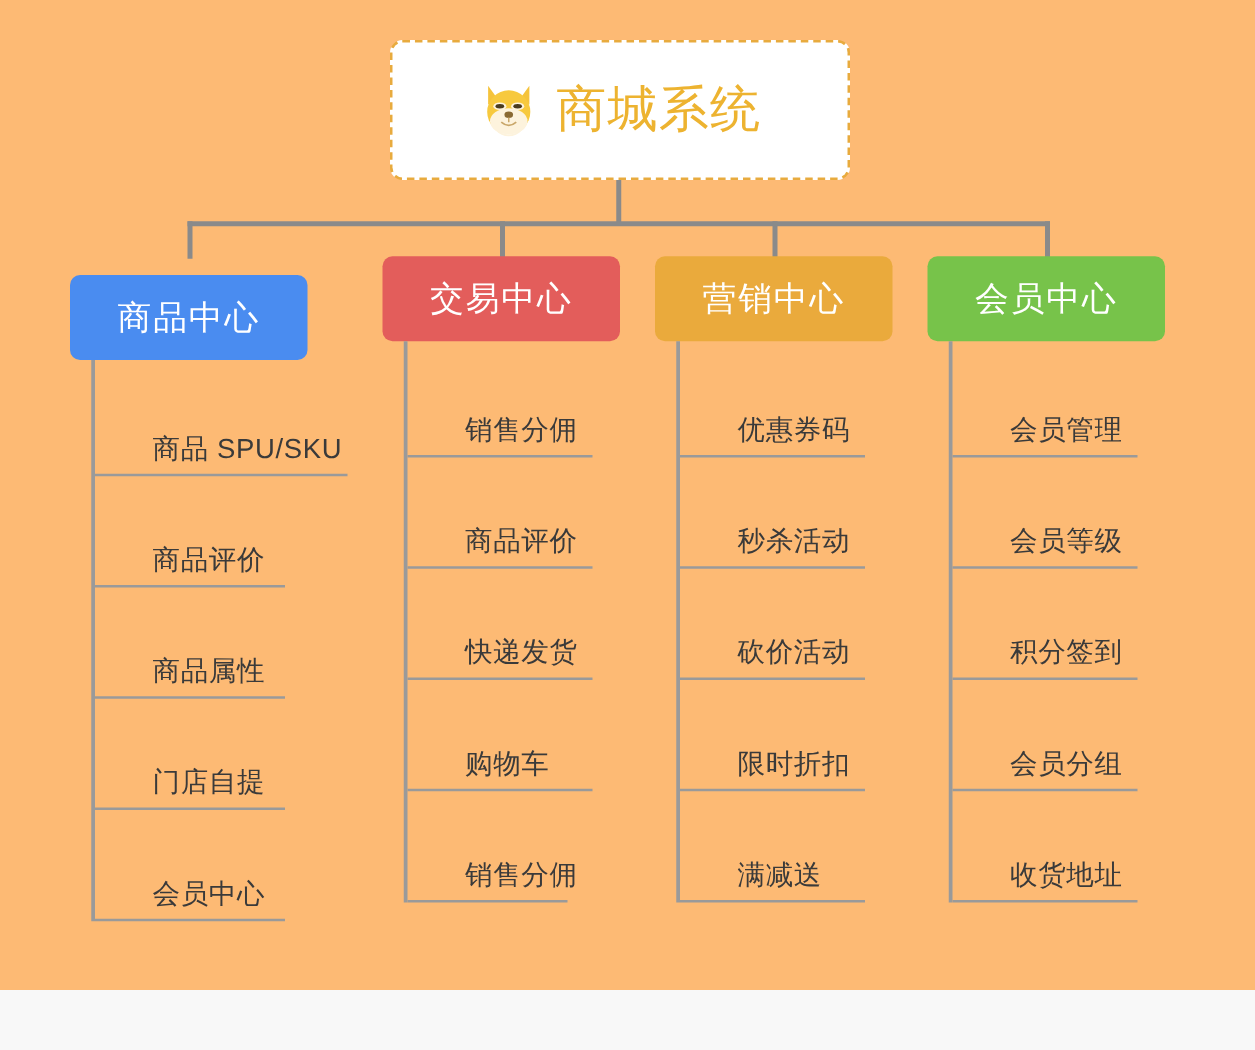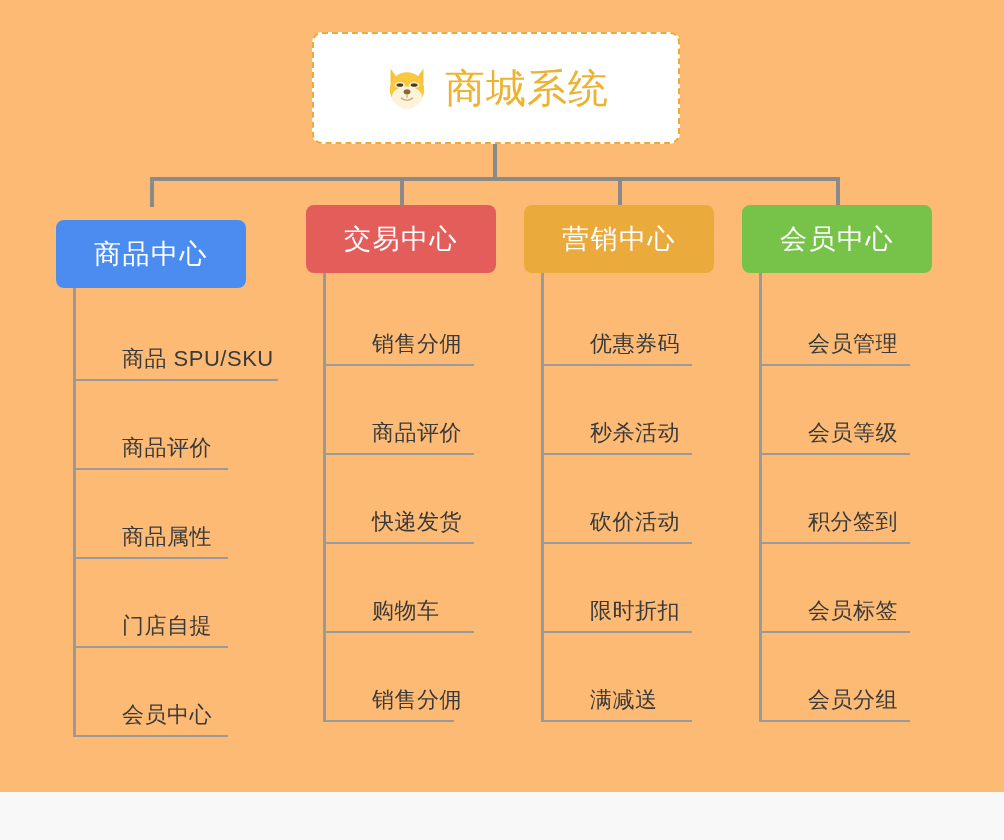--- a/index.html
+++ b/index.html
@@ -269,23 +269,23 @@
       </div>
       <div class="leaf-item">
         <span class="leaf-label">会员等级</span>
         <span class="leaf-rule"></span>
       </div>
       <div class="leaf-item">
         <span class="leaf-label">积分签到</span>
         <span class="leaf-rule"></span>
       </div>
       <div class="leaf-item">
-        <span class="leaf-label">会员标签</span>
-        <span class="leaf-rule"></span>
-      </div>
-      <div class="leaf-item">
         <span class="leaf-label">会员分组</span>
         <span class="leaf-rule"></span>
       </div>
+      <div class="leaf-item">
+        <span class="leaf-label">收货地址</span>
+        <span class="leaf-rule"></span>
+      </div>
     </div>
   </div>
 
 </div>
 
 </body></html>

